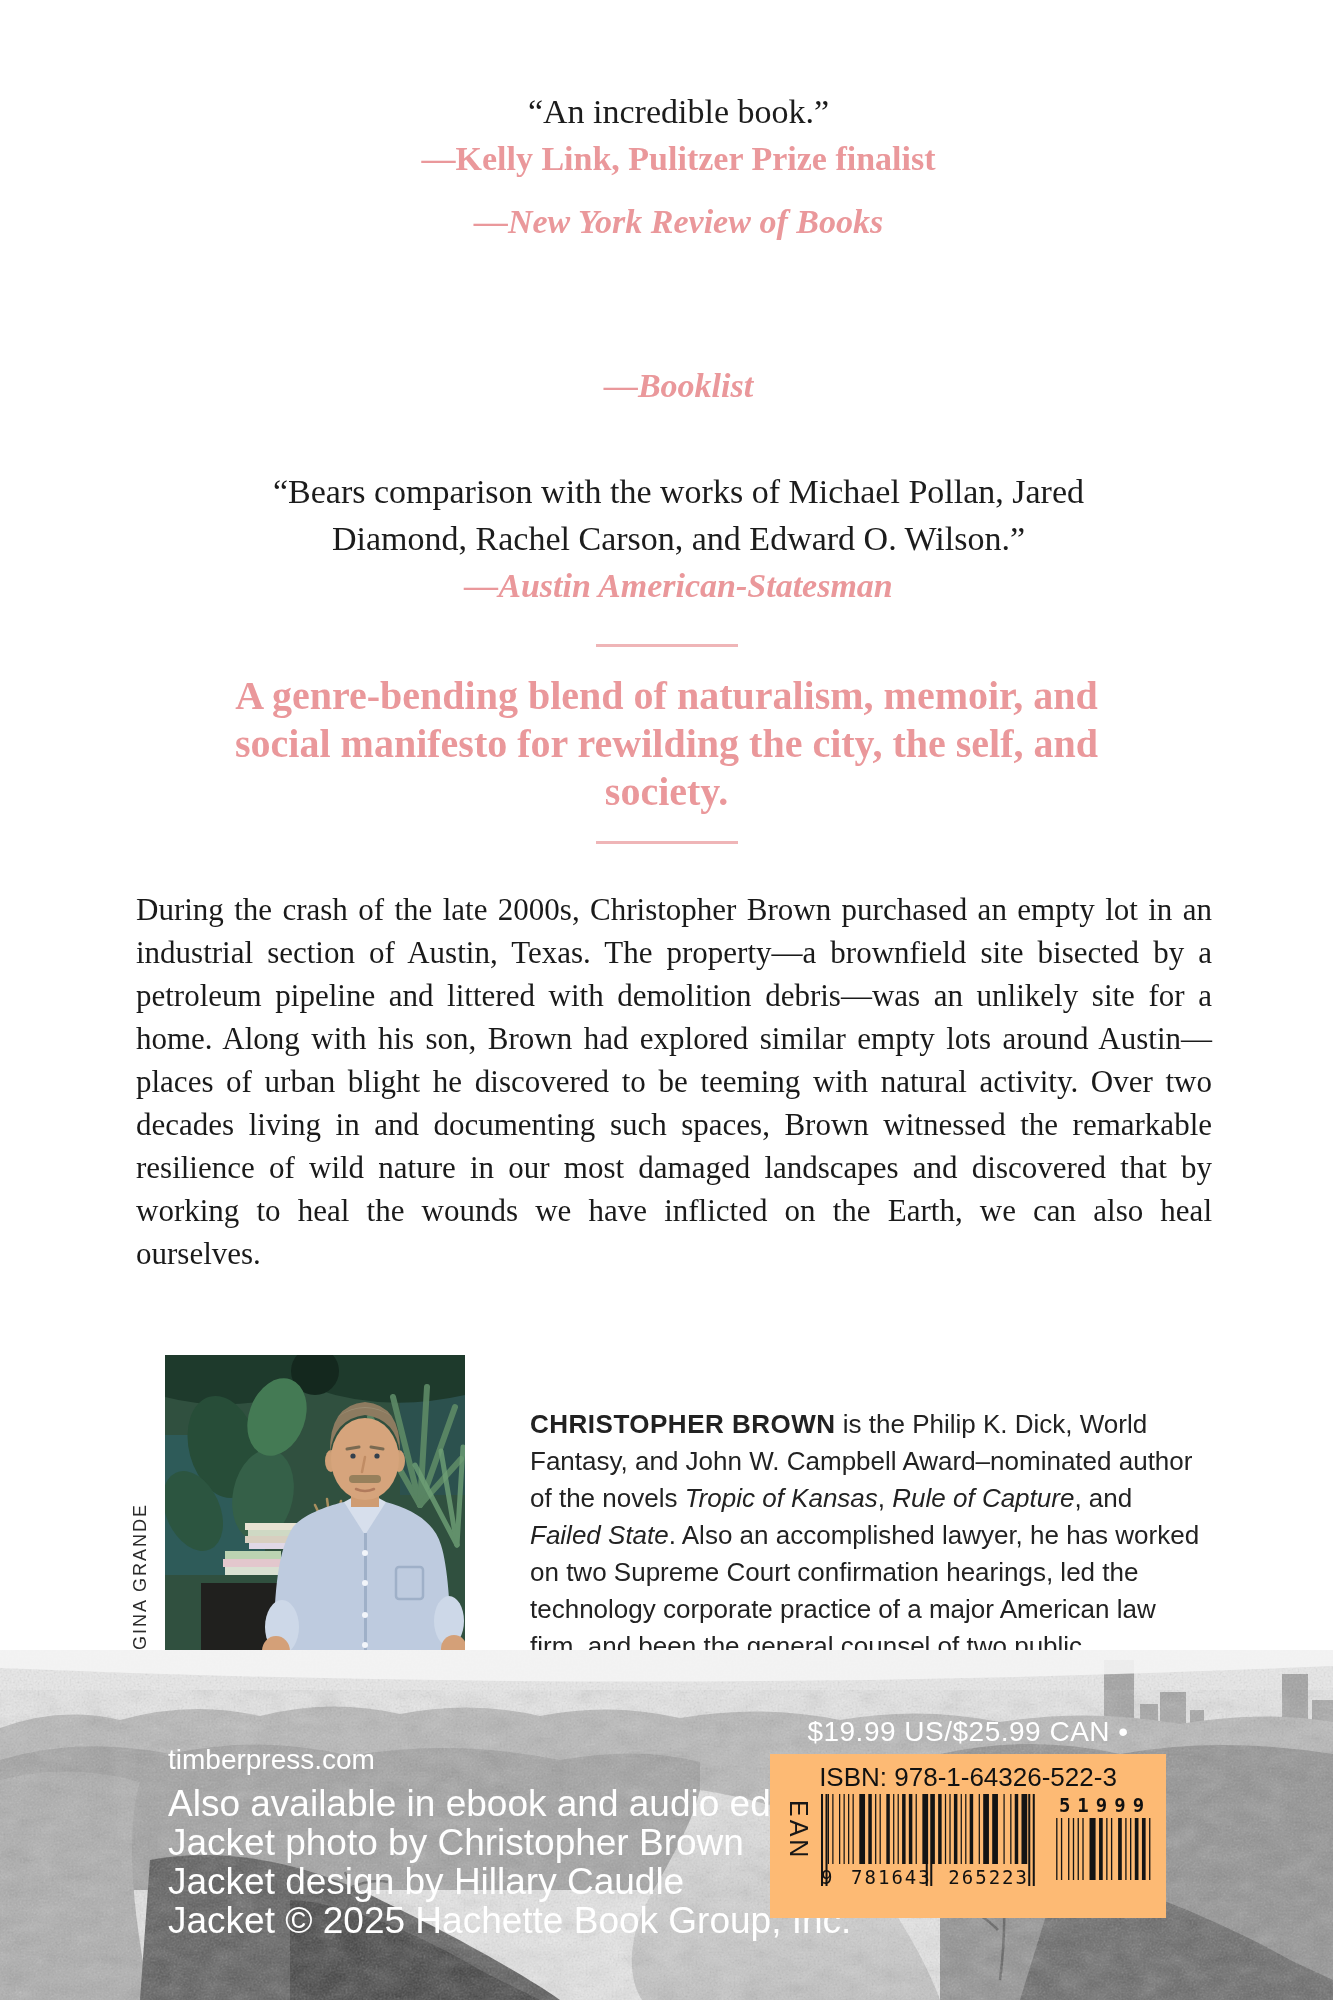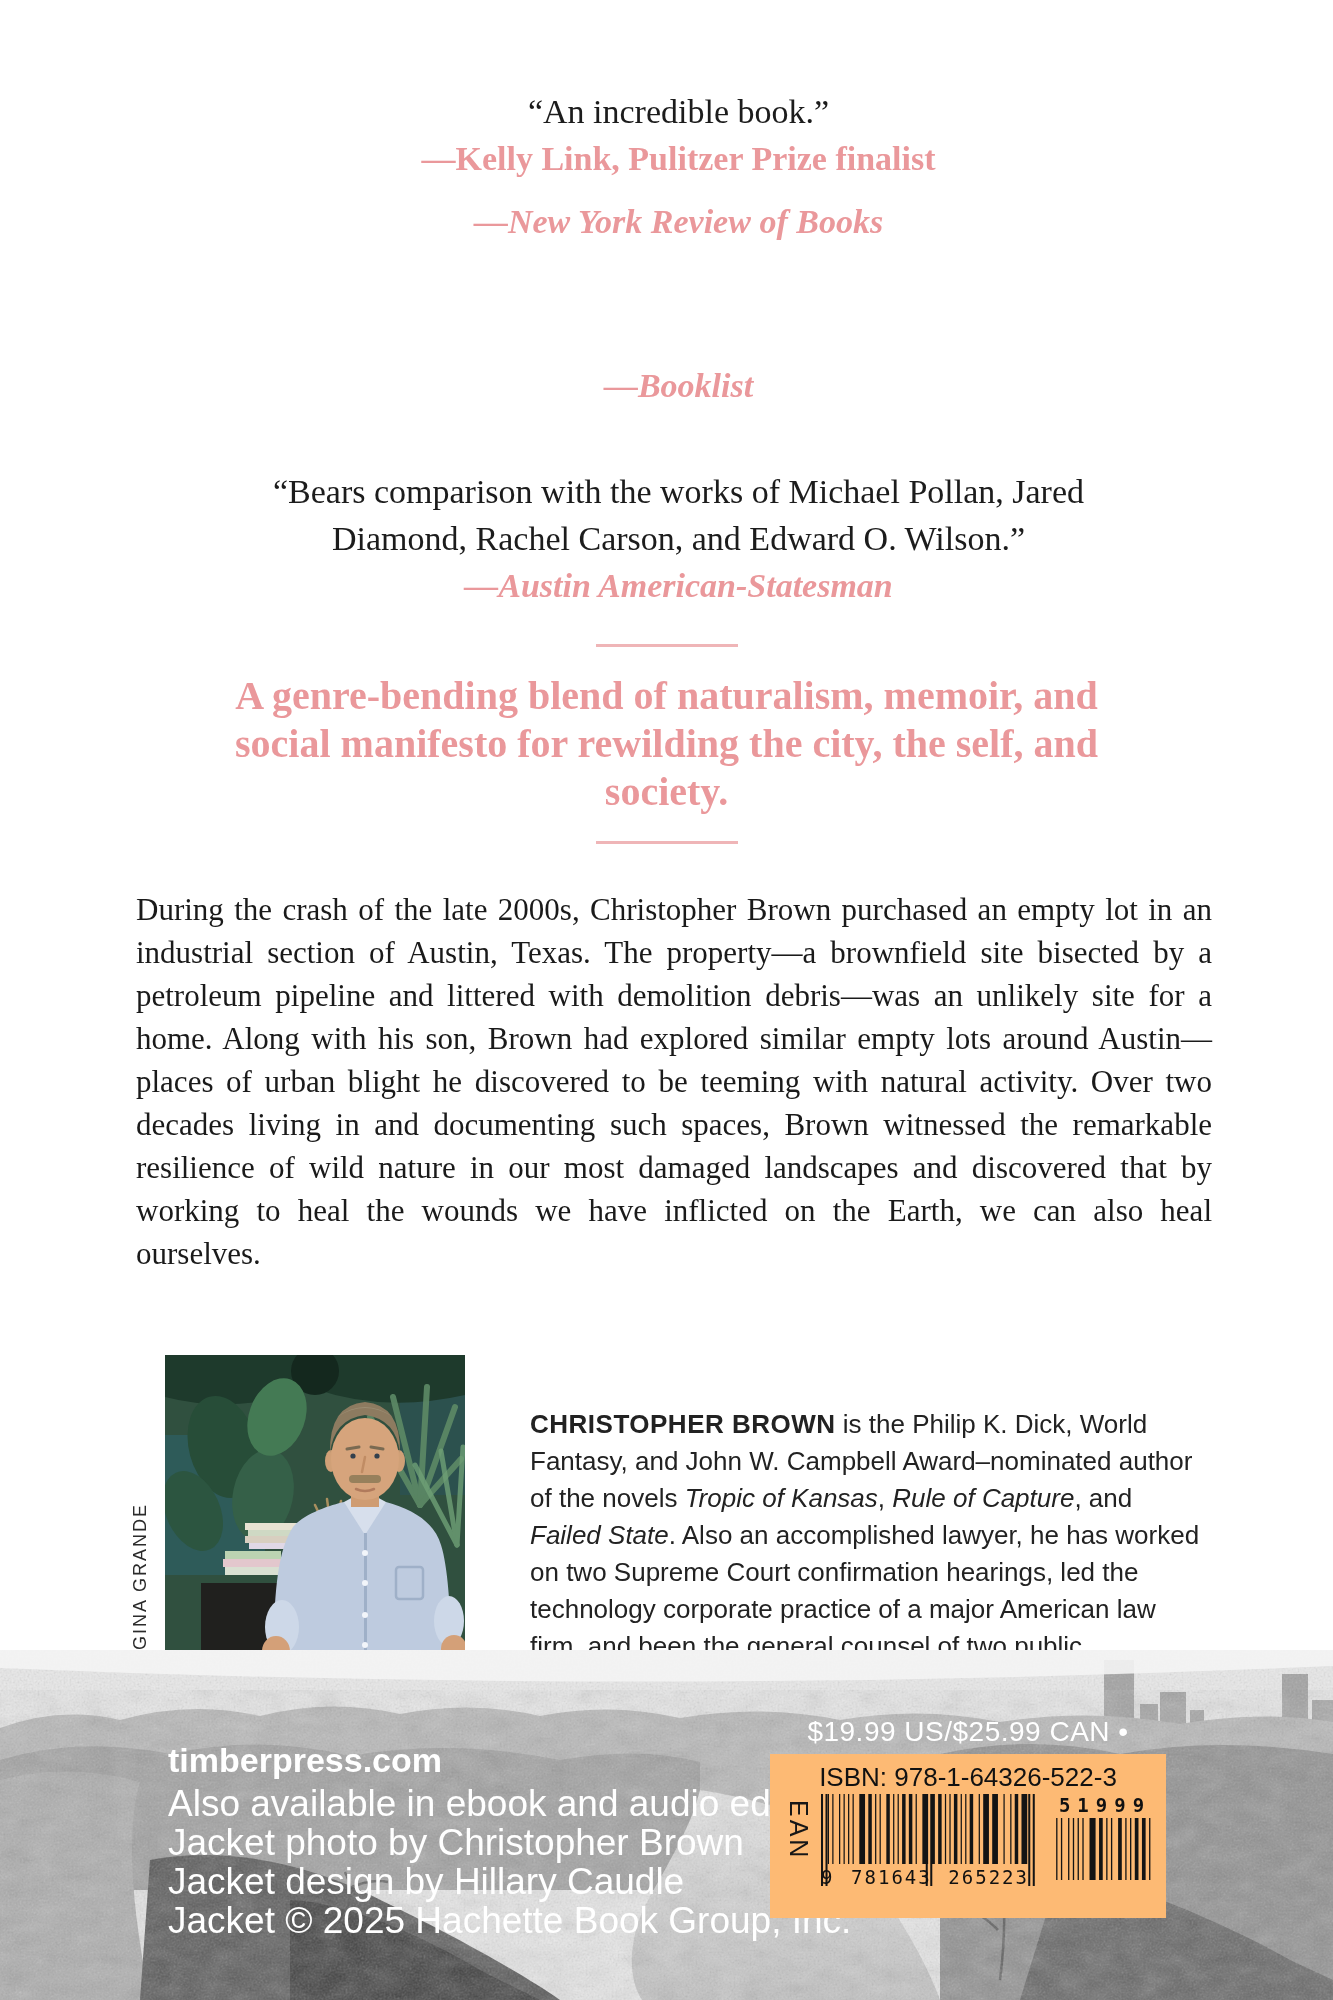--- a/index.html
+++ b/index.html
@@ -50,21 +50,21 @@
   .bio-name{font-weight:bold;letter-spacing:0.5px;}
   .bio-italic{font-style:italic;}
   
   .landscape{position:absolute;left:0;top:1650px;width:1333px;height:350px;
     background:linear-gradient(#fcfcfc,#ececec 14%,#dddddd 30%,#d2d2d2 60%);}
   .landscape svg{display:block;width:100%;height:100%;}
   .footer-left{
     position:absolute;left:168px;top:1740px;z-index:5;
     font-family:"Liberation Sans",sans-serif;color:#fff;
   }
-  .site{font-size:34px;font-weight:bold;line-height:40px;margin-bottom:4px;}
+  .site{font-size:28px;font-weight:normal;line-height:40px;margin-bottom:4px;}
   .footer-line{font-size:37px;line-height:39px;}
   .price{
     position:absolute;left:770px;top:1716px;width:396px;z-index:5;text-align:center;
     font-family:"Liberation Sans",sans-serif;font-size:28px;color:#fff;letter-spacing:0.5px;
   }
   
   .barcode-box{
     position:absolute;left:770px;top:1754px;width:396px;height:164px;z-index:6;
     background:#fdba74;box-sizing:border-box;padding-top:8px;
     font-family:"Liberation Sans",sans-serif;color:#111;

